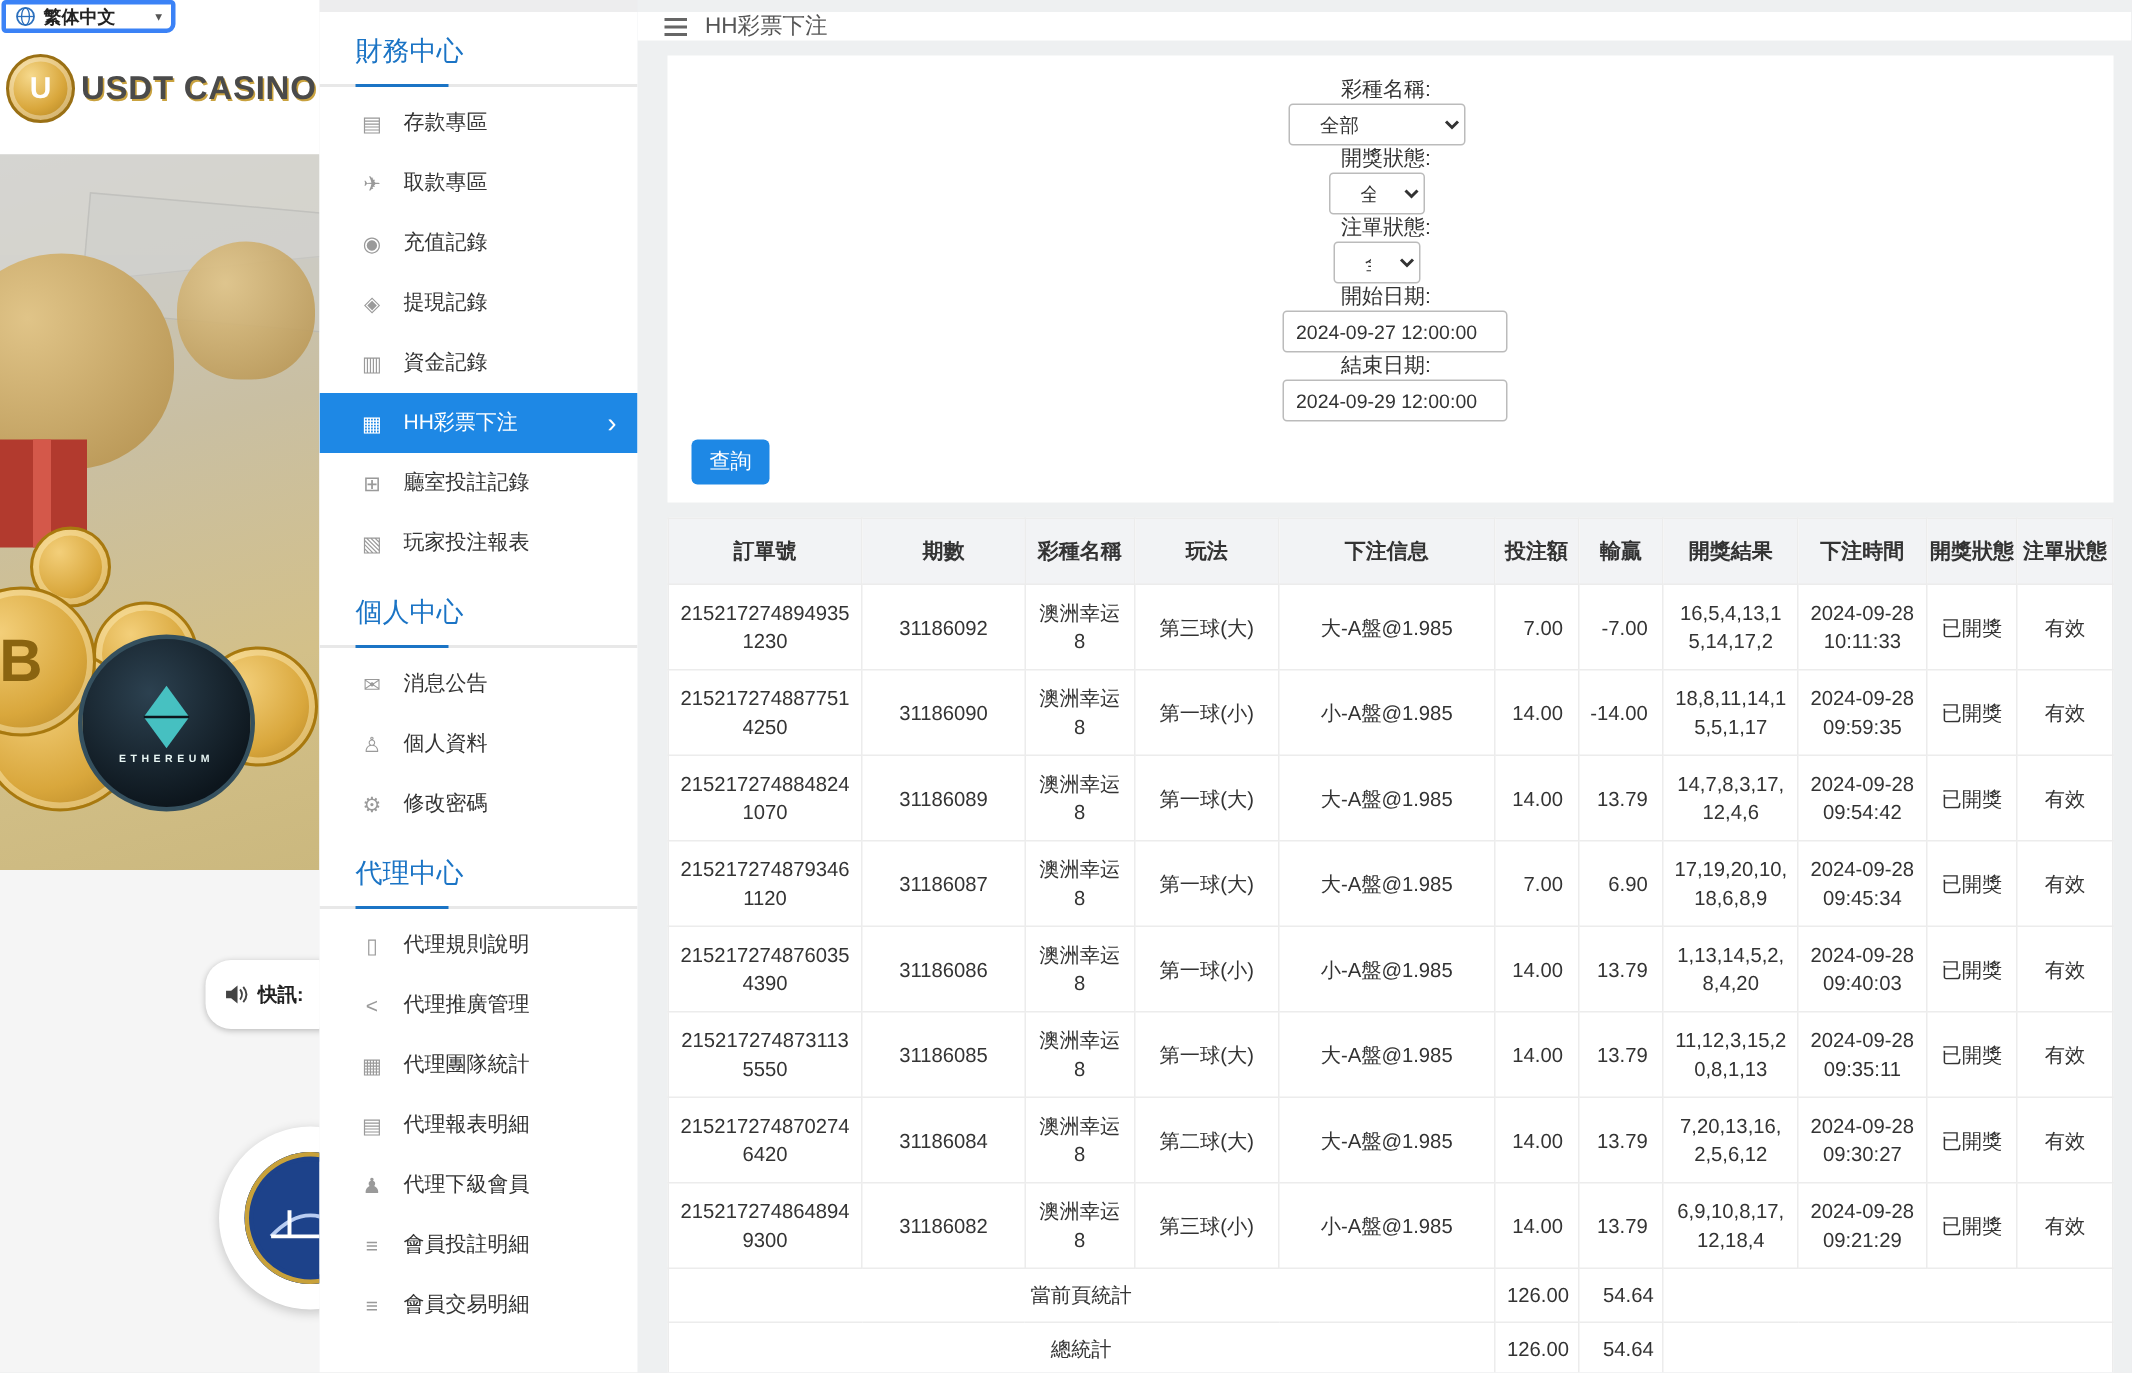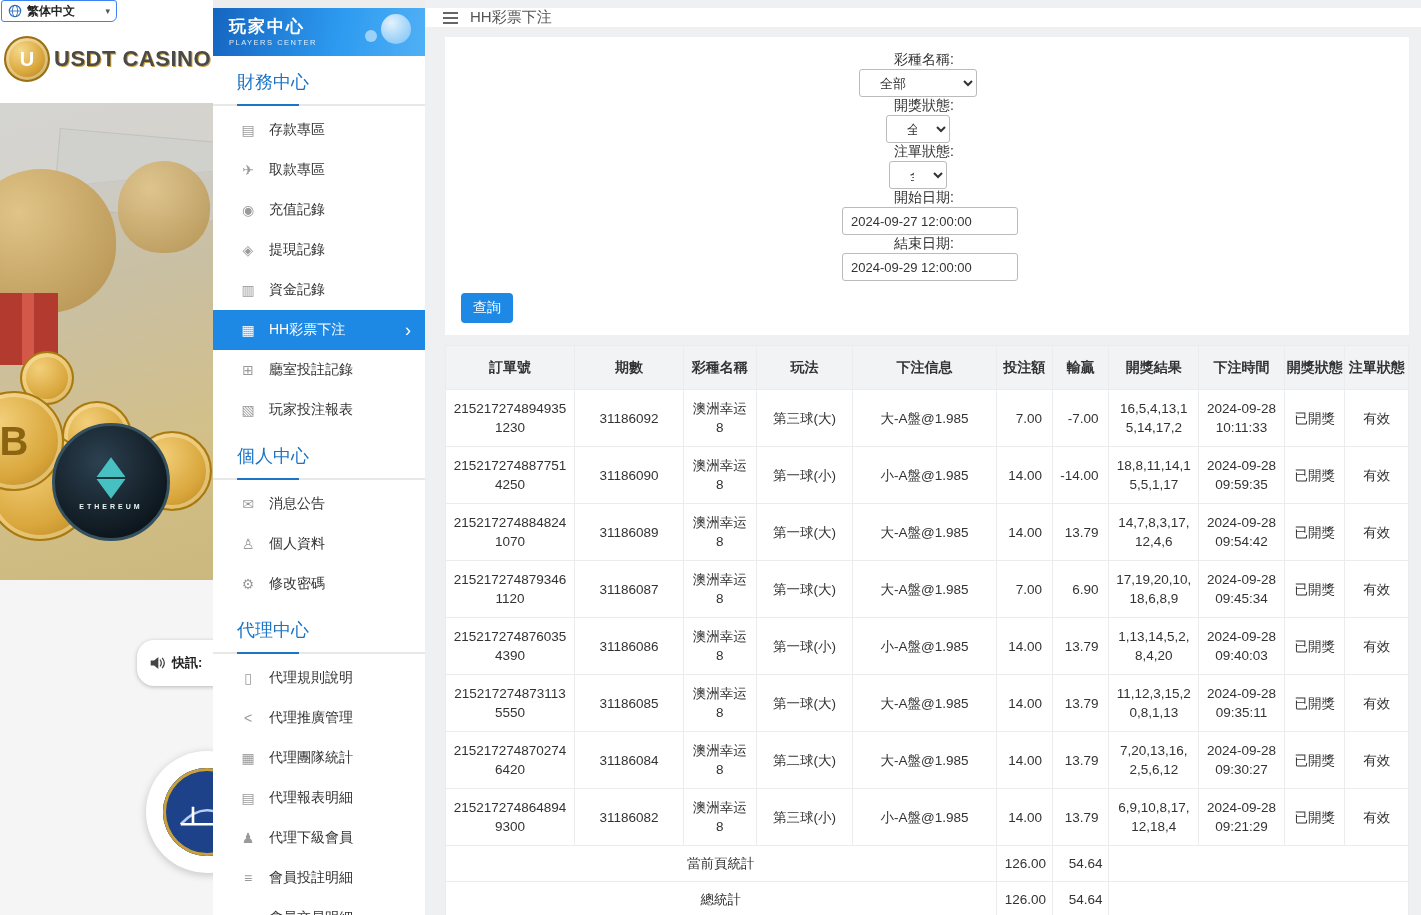--- a/index.html
+++ b/index.html
@@ -11,21 +11,21 @@
   html,body{width:1421px; height:915px; overflow:hidden;}
   body{
     font-family:"Liberation Sans","DejaVu Sans",sans-serif;
     background:#ededee; color:var(--text); font-size:14px;
     display:flex; flex-direction:row;
   }
   
   .left{flex:0 0 213px; position:relative; background:#f5f5f5; overflow:hidden;}
   .logo-strip{position:absolute; top:0; left:0; right:0; height:103px; background:#fff;}
   .lang-box{position:absolute; top:0; left:1px; width:116px; height:22px; background:#fff;
-    border:1px solid #3b82f6; border-radius:3px 3px 6px 3px; display:flex; align-items:center;
+    border:3px solid #3b82f6; border-radius:3px 3px 6px 3px; display:flex; align-items:center;
     gap:5px; padding:0 6px; z-index:5; cursor:pointer;}
   .lang-box .lbl{font-size:12px; font-weight:bold; color:#222;}
   .lang-box .caret{font-size:9px; color:#555; margin-left:auto;}
   .logo-row{position:absolute; top:36px; left:4px; display:flex; align-items:center; gap:4px;}
   .logo-coin{width:46px; height:46px; border-radius:50%;
     background:radial-gradient(circle at 35% 30%,#f6d98c,#d9a73c 55%,#a87a18);
     border:2px solid #9a7015; display:flex; align-items:center; justify-content:center;
     color:#fff; font-weight:bold; font-size:20px; box-shadow:inset 0 0 0 3px rgba(255,255,255,.35);}
   .logo-text{font-size:22px; font-weight:900; color:#4a4a4a; letter-spacing:.5px;
     text-shadow:1px 1px 0 #c9a23f; white-space:nowrap;}
@@ -92,21 +92,21 @@
   .burger{display:flex; flex-direction:column; gap:3px; cursor:pointer;}
   .burger span{display:block; width:15px; height:2px; background:#666;}
   .topbar .title{font-size:15px; color:#555;}
   .card{background:#fff; margin:0 12px 10px 20px;}
   .filter-card{padding:14px 16px 12px;}
   .filter-row{display:flex; align-items:center; flex-wrap:nowrap;flex-direction:column;}
   .f-label{font-size:14px; color:#333; margin-right:6px; white-space:nowrap;}
   .sel,.inp{height:28px; border:1px solid #bbb; border-radius:3px; background:#fff;
     font-size:13px; color:#333; padding:0 16px; margin-right:18px; font-family:inherit;}
   .sel.w115{width:118px;} .sel.w62{width:64px;} .sel.w55{width:58px;}
-  .inp.date{width:176px; padding:0 8px;margin-left:24px;}
+  .inp.date{width:150px; padding:0 8px;margin-left:24px;}
   .btn-search{margin-top:12px; width:52px; height:30px; background:var(--accent); color:#fff;
     border:none; border-radius:4px; font-size:14px; cursor:pointer; font-family:inherit;}
   
   table{width:100%; border-collapse:collapse; table-layout:fixed;}
   th,td{border:1px solid var(--table-border); text-align:center; font-size:13.5px;
     word-break:break-all; overflow:hidden;}
   th{background:var(--header-bg); font-weight:bold; color:#333; height:44px; font-size:14px;}
   td{color:#333; padding:9px 6px; line-height:19px;}
   td.num{text-align:right; padding-right:10px;}
   tr.summary-row td{height:36px; padding:6px;}
@@ -173,24 +173,20 @@
         <path d="M2,34 Q32,2 62,34" stroke="#b9cdf2" fill="none" stroke-width="3"></path>
         <line x1="2" y1="34" x2="62" y2="34" stroke="#ffffff" stroke-width="3"></line>
         <line x1="16" y1="14" x2="16" y2="34" stroke="#ffffff" stroke-width="3"></line>
         <line x1="48" y1="14" x2="48" y2="34" stroke="#ffffff" stroke-width="3"></line>
       </svg>
     </div>
   </div>
 </div>
 
 <aside class="sidebar">
-  <div class="side-head">
-    <div class="t">玩家中心</div>
-    <div class="s">PLAYERS CENTER</div>
-  </div>
 
   <div class="side-section">
     <div class="side-title">財務中心</div>
     <div class="side-items">
 
         <div class="side-item">
           <span class="side-icon">▤</span>
           <span class="side-label">存款專區</span>
 
         </div>

